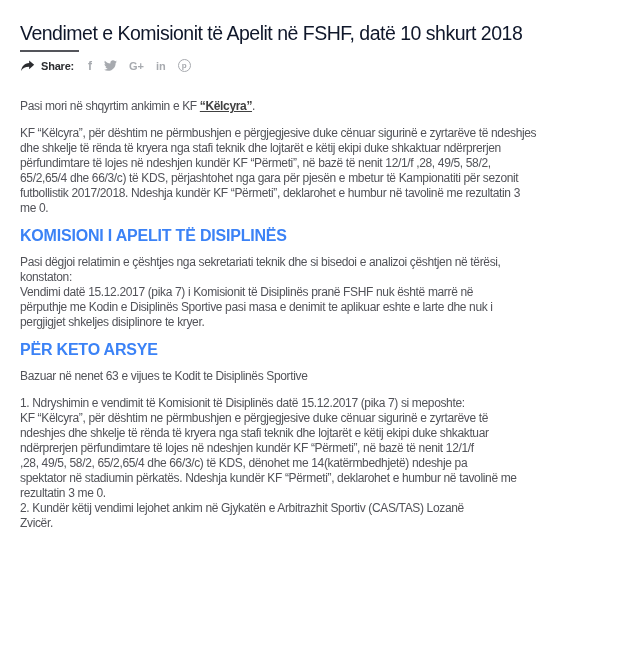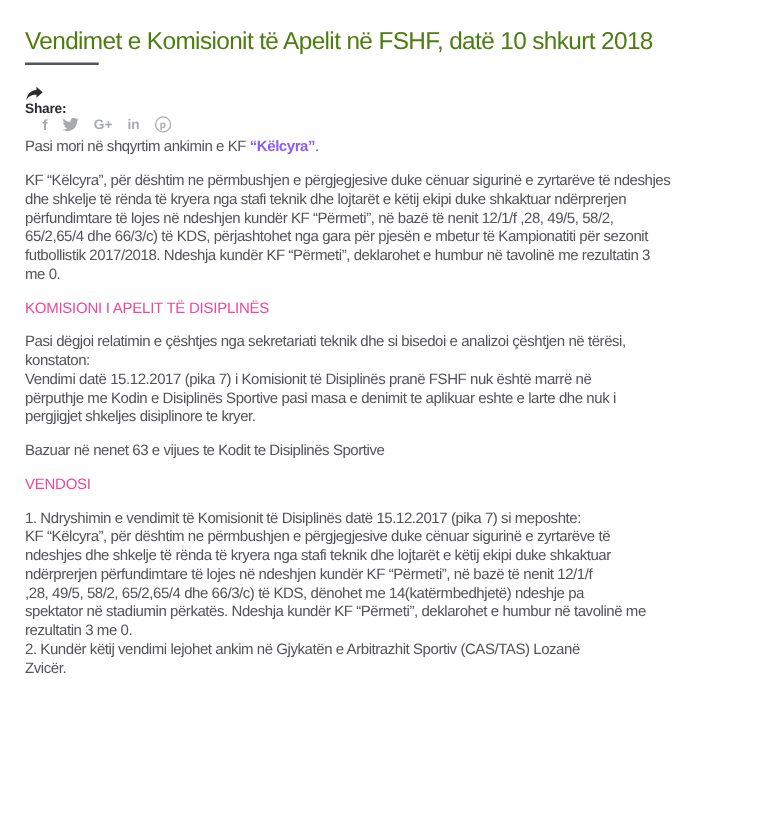--- a/index.html
+++ b/index.html
@@ -12,35 +12,34 @@
   }
   .page { padding:14px 8px 0 20px; }
 
   
   .title {
     margin:8px 0 0 0;
     font-size:19.5px;
     line-height:22px;
     font-weight:300;
     letter-spacing:-0.5px;
-    color:#4d7c0f;
+    color:#0f172a;
   }
   .title-underline {
     width:59px; height:2px;
     background:#54555b;
     margin-top:6px;
   }
 
   
   .share-row {
-    margin-top:17px;
+    margin-top:6px;
     display:flex;
-    align-items:flex-start;
+    align-items:flex-end;
     height:14px;
-    flex-direction:column;
   }
   .share-arrow { display:inline-flex; margin-right:6px; }
   .share-label {
     font-size:11px;
     font-weight:bold;
     letter-spacing:-0.2px;
     color:#2b2c2f;
   }
   .share-icons {
     display:flex;
@@ -74,26 +73,26 @@
     font-size:12px;
     line-height:15px;
     letter-spacing:-0.35px;
     color:#525359;
     max-width:592px;
   }
   .content p {
     margin:0 0 12px 0;
     white-space:pre-line;
   }
-  .content strong, .content .bold { color:#8b5cf6; font-weight:bold; }
+  .content strong, .content .bold { color:#404040; font-weight:bold;text-decoration:underline; }
   .section-heading {
-    font-size:12px;
+    font-size:16px;
     line-height:15px;
-    font-weight:normal;
-    color:#ec4899;
+    font-weight:bold;
+    color:#3b82f6;
     margin:0 0 12px 0;
     letter-spacing:-0.2px;
   }
 </style>
 </head>
 <body>
 
 <div class="page">
 
   <h1 class="title">Vendimet e Komisionit të Apelit në FSHF, datë 10 shkurt 2018</h1>
@@ -133,24 +132,24 @@
 
 
     <h2 class="section-heading">KOMISIONI I APELIT TË DISIPLINËS</h2>
 
     <p>Pasi dëgjoi relatimin e çështjes nga sekretariati teknik dhe si bisedoi e analizoi çështjen në tërësi,
 konstaton:
 Vendimi datë 15.12.2017 (pika 7) i Komisionit të Disiplinës pranë FSHF nuk është marrë në
 përputhje me Kodin e Disiplinës Sportive pasi masa e denimit te aplikuar eshte e larte dhe nuk i
 pergjigjet shkeljes disiplinore te kryer.</p>
 
+    <h2 class="section-heading">PËR KETO ARSYE</h2>
 
     <p>Bazuar në nenet 63 e vijues te Kodit te Disiplinës Sportive</p>
 
-    <h2 class="section-heading">VENDOSI</h2>
 
     <p>1. Ndryshimin e vendimit të Komisionit të Disiplinës datë 15.12.2017 (pika 7) si meposhte:
 KF “Këlcyra”, për dështim ne përmbushjen e përgjegjesive duke cënuar sigurinë e zyrtarëve të
 ndeshjes dhe shkelje të rënda të kryera nga stafi teknik dhe lojtarët e këtij ekipi duke shkaktuar
 ndërprerjen përfundimtare të lojes në ndeshjen kundër KF “Përmeti”, në bazë të nenit 12/1/f
 ,28, 49/5, 58/2, 65/2,65/4 dhe 66/3/c) të KDS, dënohet me 14(katërmbedhjetë) ndeshje pa
 spektator në stadiumin përkatës. Ndeshja kundër KF “Përmeti”, deklarohet e humbur në tavolinë me
 rezultatin 3 me 0.
 2. Kundër këtij vendimi lejohet ankim në Gjykatën e Arbitrazhit Sportiv (CAS/TAS) Lozanë
 Zvicër.</p>

